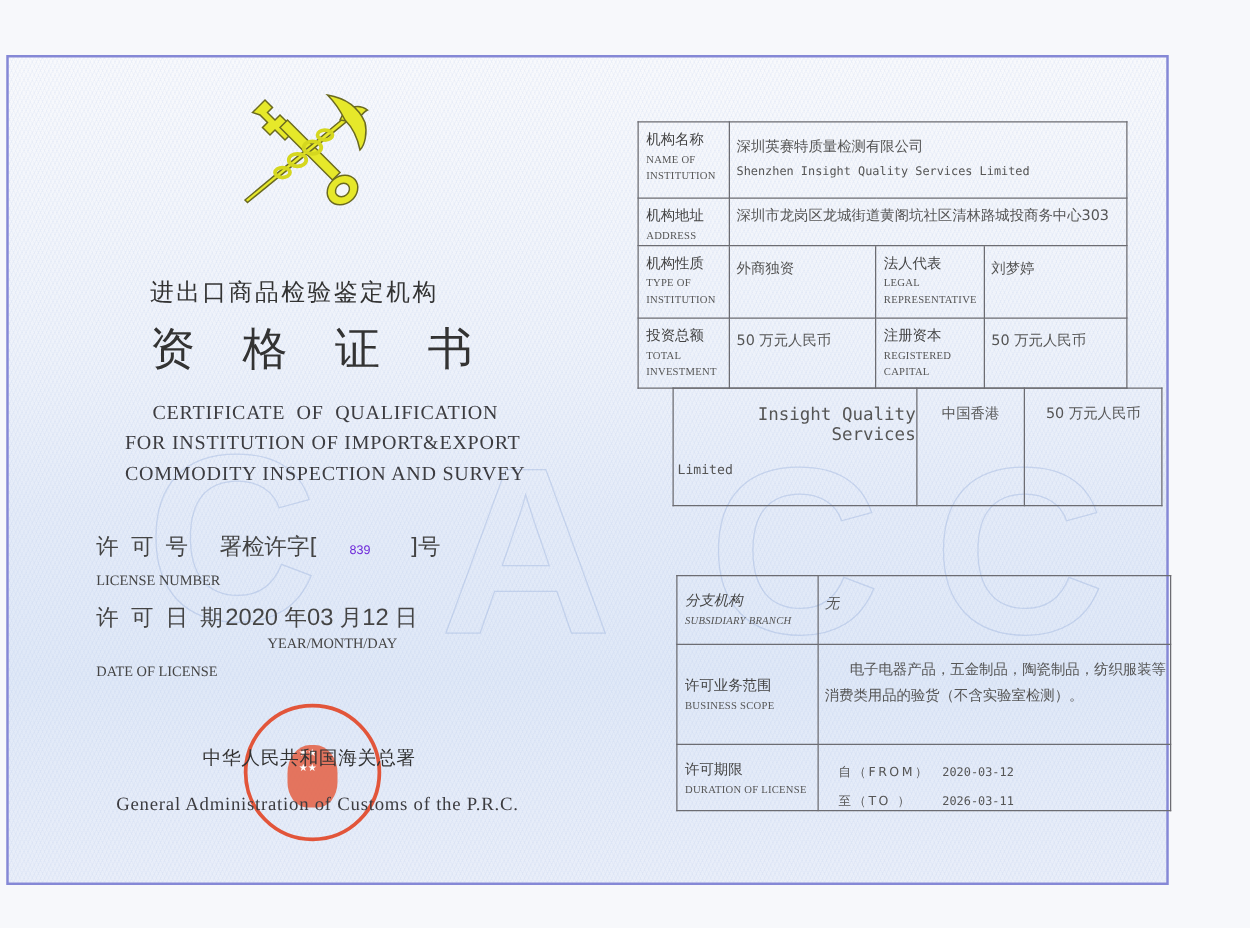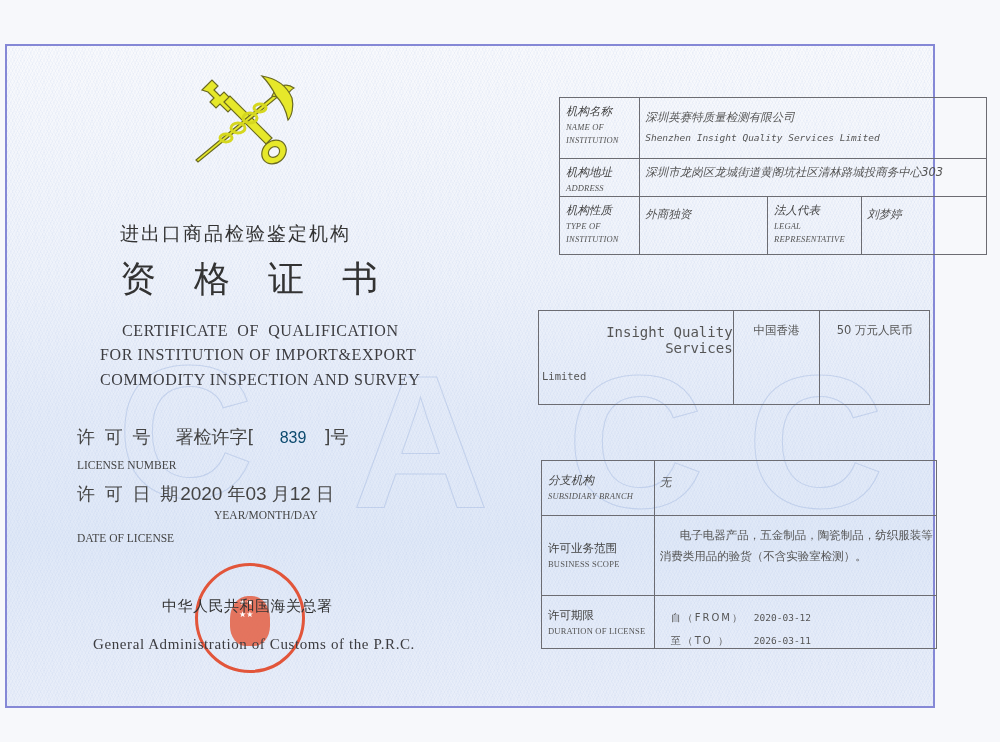--- a/index.html
+++ b/index.html
@@ -88,21 +88,21 @@
 
 <div class="abs t-cn-small">进出口商品检验鉴定机构</div>
 <div class="abs t-cn-big">资格证书</div>
 <div class="abs t-en t-en1" style="white-space:pre;">CERTIFICATE  OF  QUALIFICATION</div>
 <div class="abs t-en t-en2">FOR INSTITUTION OF IMPORT&amp;EXPORT</div>
 <div class="abs t-en t-en3">COMMODITY INSPECTION AND SURVEY</div>
 
 <div class="abs" style="left:77px;top:425px;">
   <span class="lic-cn" style="letter-spacing:2px;">许 可 号</span>
   <span class="lic-cn" style="margin-left:18px;">署检许字[</span>
-  <span style="font-family:'Liberation Sans',sans-serif;font-size:16px;color:#0c4a6e;margin:0 12px 0 20px;">839</span>
+  <span style="font-family:'Liberation Sans',sans-serif;font-size:10px;color:#6d28d9;margin:0 26px 0 20px;">839</span>
   <span class="lic-cn">]号</span>
 </div>
 <div class="abs lic-en" style="left:77px;top:459px;">LICENSE NUMBER</div>
 
 <div class="abs" style="left:77px;top:482px;">
   <span class="lic-cn" style="letter-spacing:2px;">许 可 日 期</span><span class="lic-cn" style="font-family:'Liberation Sans',sans-serif;font-size:19px;">2020</span>
   <span class="lic-cn">年</span><span class="lic-cn" style="font-family:'Liberation Sans',sans-serif;font-size:19px;">03</span>
   <span class="lic-cn">月</span><span class="lic-cn" style="font-family:'Liberation Sans',sans-serif;font-size:19px;">12</span>
   <span class="lic-cn">日</span>
 </div>
@@ -114,21 +114,21 @@
 
   <svg width="110" height="110" style="position:absolute;left:-3px;top:-3px;">
     <text x="44" y="42" font-size="8" fill="#fff">★★</text>
     <text x="44" y="54" font-size="8" fill="#fff">★★</text>
   </svg>
 </div>
 
 <div class="abs auth-cn">中华人民共和国海关总署</div>
 <div class="abs auth-en">General Administration of Customs of the P.R.C.</div>
 
-<table style="left:559px;top:97px;width:428px;font-style:italic;">
+<table style="left:510px;top:97px;width:392px;">
   <colgroup>
       <col style="width:74px">
       <col style="width:118px">
       <col style="width:85px">
       <col style="width:115px">
     </colgroup>
   <tbody>
       <tr style="height:61px;">
     <td>
       <span class="lbl-cn">机构名称</span>
@@ -157,20 +157,36 @@
           <span class="val-cn">外商独资</span>
         </td>
     <td>
       <span class="lbl-cn">法人代表</span>
       <span class="lbl-en" style="width:80px;">LEGAL REPRESENTATIVE</span>
     </td>
     <td>
           <span class="val-cn">刘梦婷</span>
         </td>
   </tr>
+  <tr style="height:56px;">
+    <td>
+      <span class="lbl-cn">投资总额</span>
+      <span class="lbl-en" style="width:62px;">TOTAL INVESTMENT</span>
+    </td>
+    <td>
+          <span class="val-cn">50 万元人民币</span>
+        </td>
+    <td>
+      <span class="lbl-cn">注册资本</span>
+      <span class="lbl-en" style="width:62px;">REGISTERED CAPITAL</span>
+    </td>
+    <td>
+          <span class="val-cn">50 万元人民币</span>
+        </td>
+  </tr>
 </tbody>
   </table>
 
 <table style="left:538px;top:310px;width:392px;">
   <colgroup>
       <col style="width:195px">
       <col style="width:87px">
       <col style="width:110px">
     </colgroup>
   <tbody>

